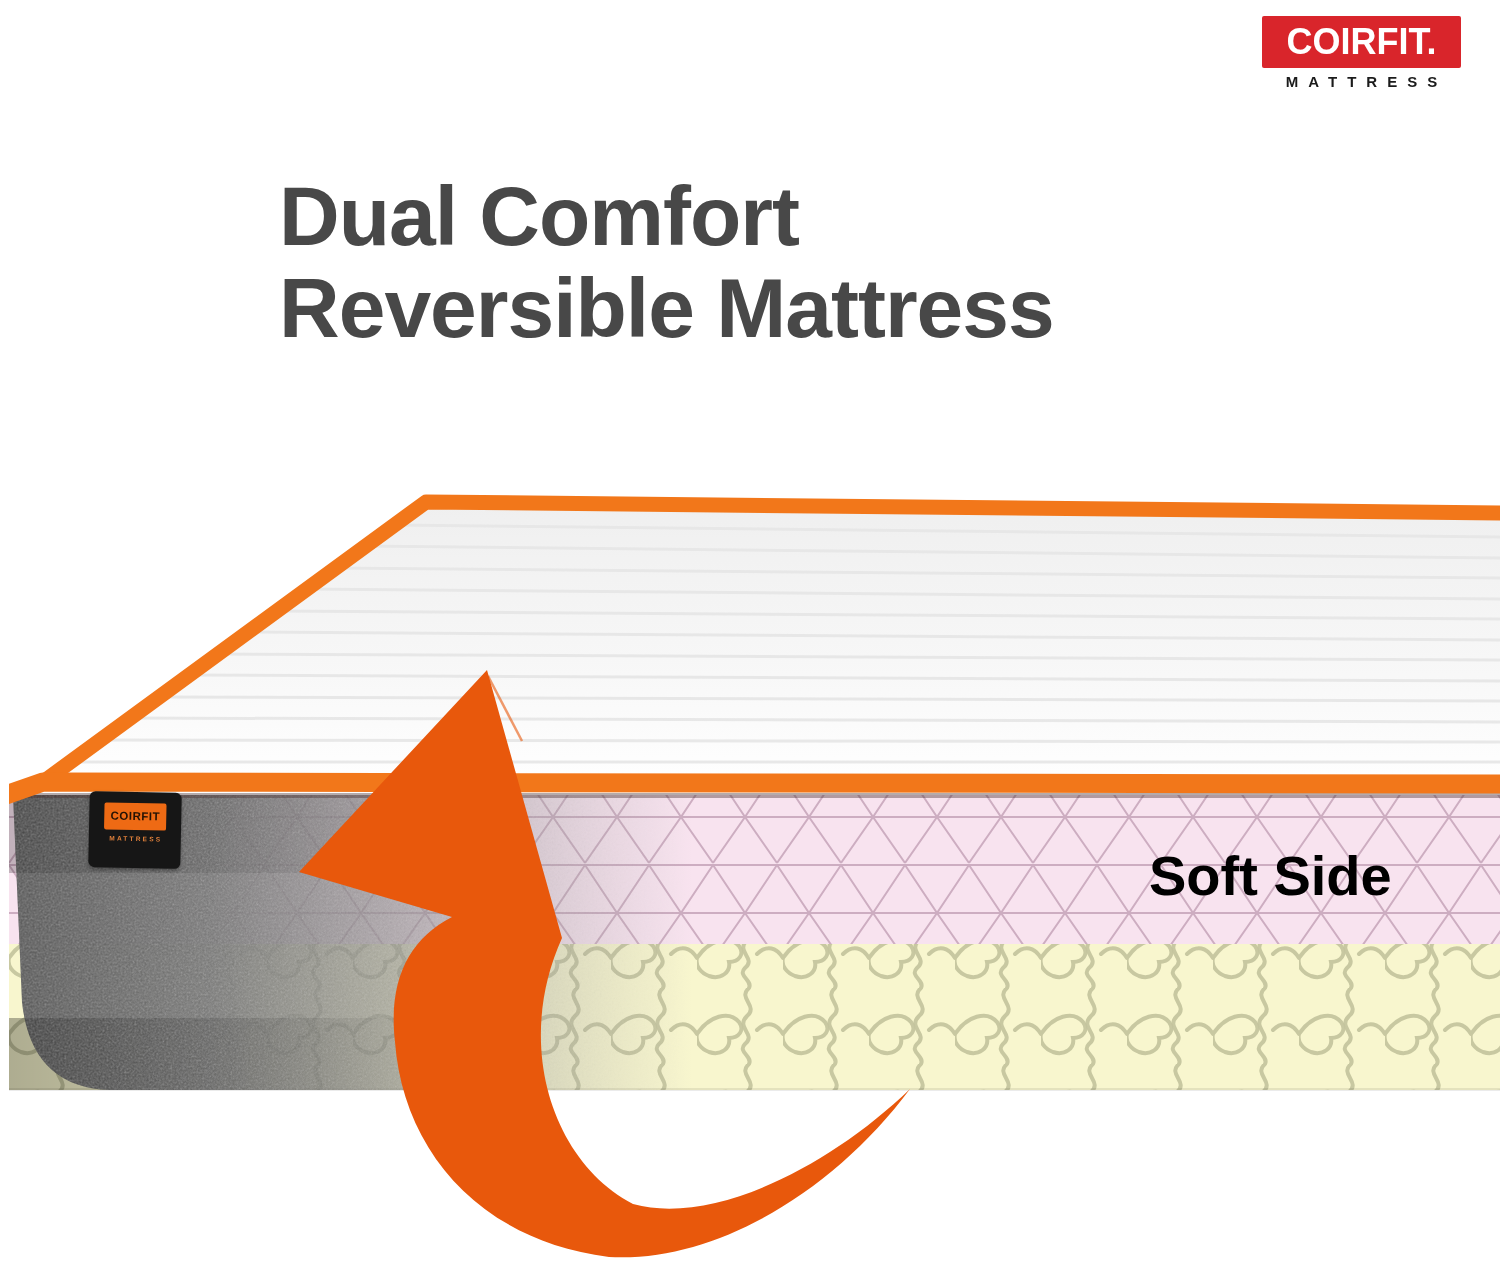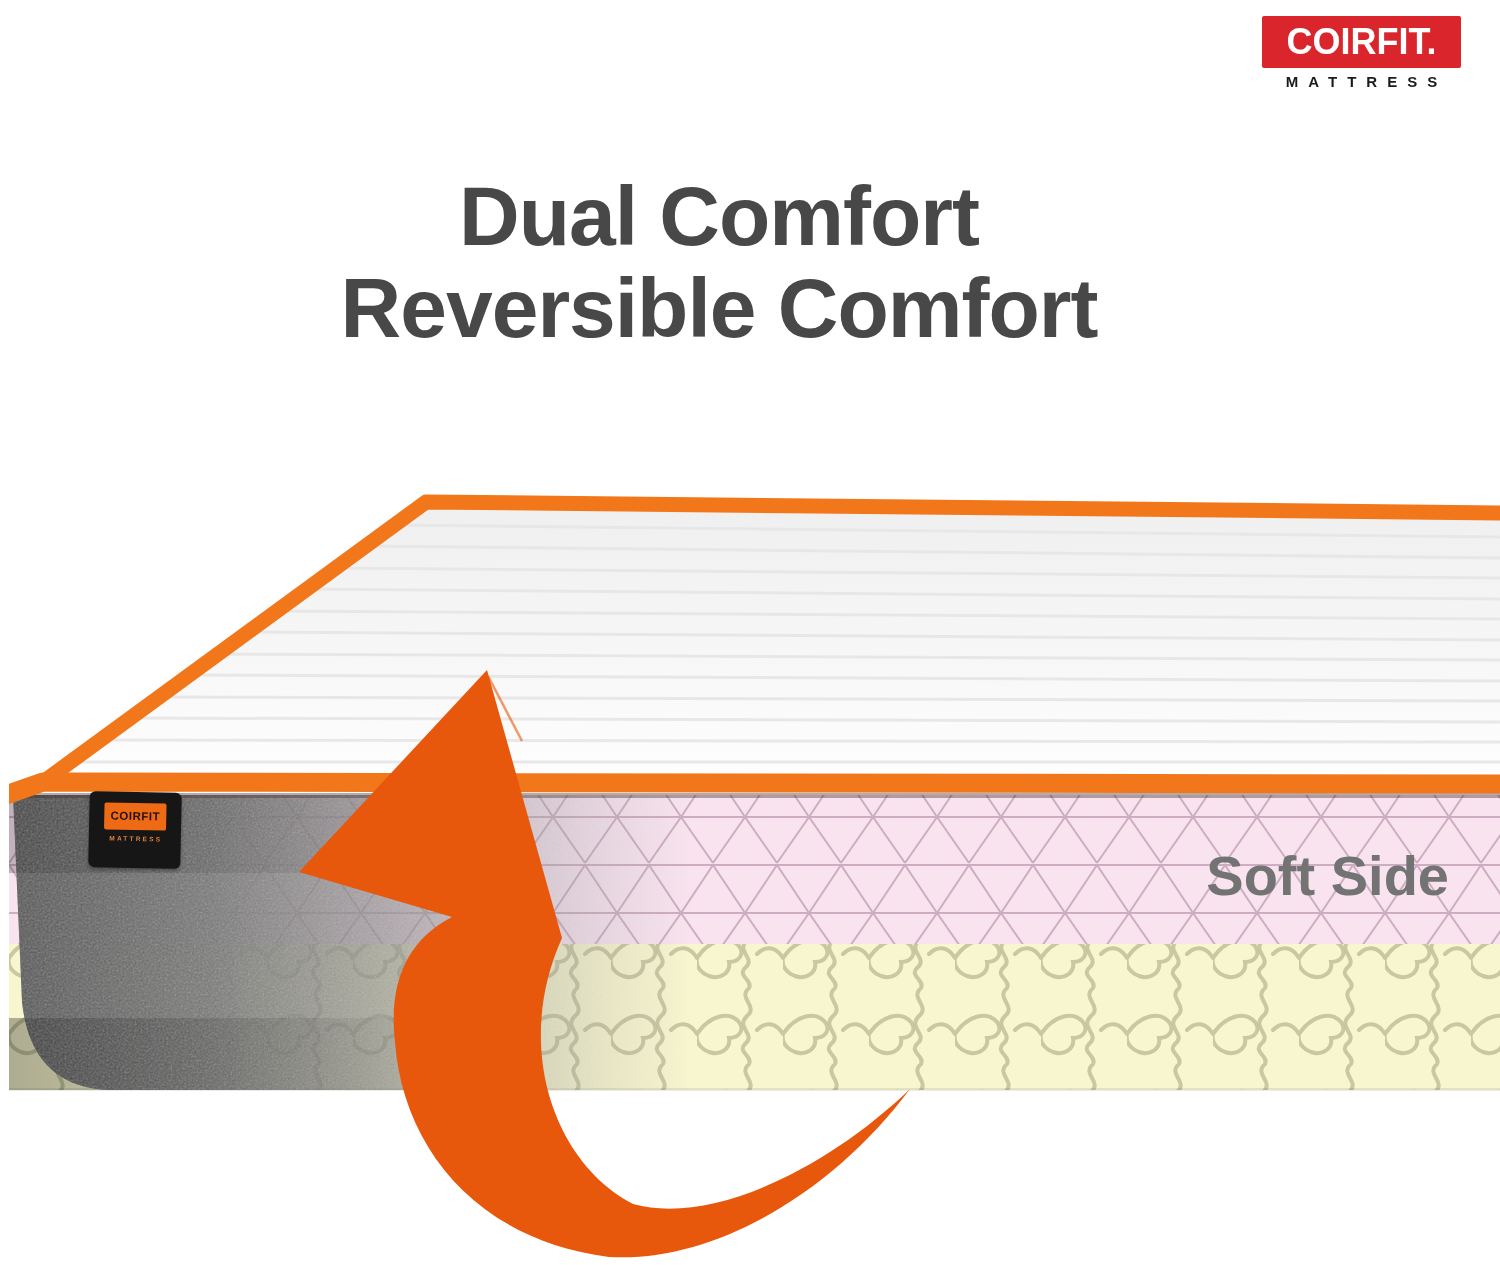--- a/index.html
+++ b/index.html
@@ -7,25 +7,25 @@
   .stage{position:relative;width:1500px;height:1265px;background:#ffffff;margin-left:9px;}
   .stage svg.scene{position:absolute;left:0;top:0;}
 
   
   .logo{position:absolute;left:1253px;top:16px;width:199px;text-align:center;}
   .logo-box{width:199px;height:52px;background:#D9252B;border-radius:2px;display:flex;align-items:center;justify-content:center;}
   .logo-text{color:#ffffff;font-size:36px;font-weight:bold;letter-spacing:0px;line-height:1;}
   .logo-sub{margin-top:5px;color:#1b1b1b;font-size:15px;font-weight:bold;letter-spacing:10px;text-indent:10px;white-space:nowrap;}
 
   
-  .title{position:absolute;left:270px;top:170px;width:880px;text-align:center;
+  .title{position:absolute;left:270px;top:170px;width:880px;
          color:#484848;font-size:84px;font-weight:bold;line-height:92px;letter-spacing:-1px;}
 
   
-  .layer-label{position:absolute;color:#737373;font-size:56px;font-weight:bold;text-align:right;white-space:nowrap;}
+  .layer-label{position:absolute;color:#000000;font-size:56px;font-weight:bold;text-align:left;white-space:nowrap;}
   .label-soft{left:1140px;top:843px;width:300px;}
   .label-hard{left:1140px;top:980px;width:320px;}
 
   
   .tag{position:absolute;left:80px;top:792px;width:92px;height:76px;background:#161616;border-radius:6px;
        transform:rotate(1.2deg);text-align:center;box-shadow:0 2px 4px rgba(0,0,0,.35);}
   .tag-box{width:62px;height:27px;margin:11px auto 0 auto;background:#EE6A14;border-radius:2px;
            line-height:27px;font-size:11.5px;font-weight:bold;color:#241204;letter-spacing:.5px;}
   .tag-sub{margin-top:5px;font-size:6.5px;font-weight:bold;letter-spacing:2.2px;color:#E2813B;text-indent:2px;}
 </style>
@@ -117,21 +117,21 @@
 
   <div class="logo">
     <div class="logo-box">
       <span class="logo-text">COIRFIT.</span>
     </div>
     <div class="logo-sub">MATTRESS</div>
   </div>
 
   <div class="title">
     <div>Dual Comfort</div>
-    <div>Reversible Comfort</div>
+    <div>Reversible Mattress</div>
   </div>
 
   <div class="layer-label label-soft">Soft Side</div>
 
   <div class="tag">
     <div class="tag-box">COIRFIT</div>
     <div class="tag-sub">MATTRESS</div>
   </div>
 
 </div>

